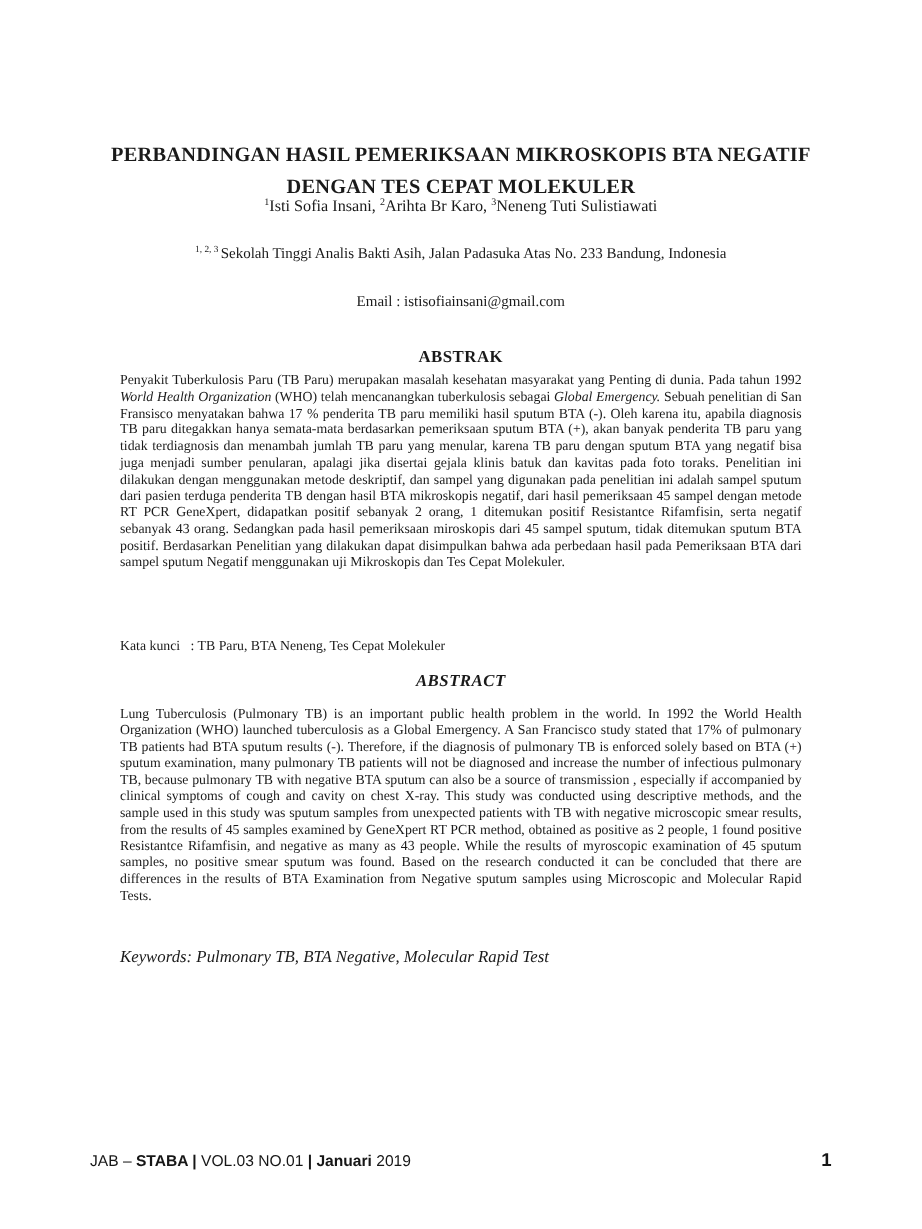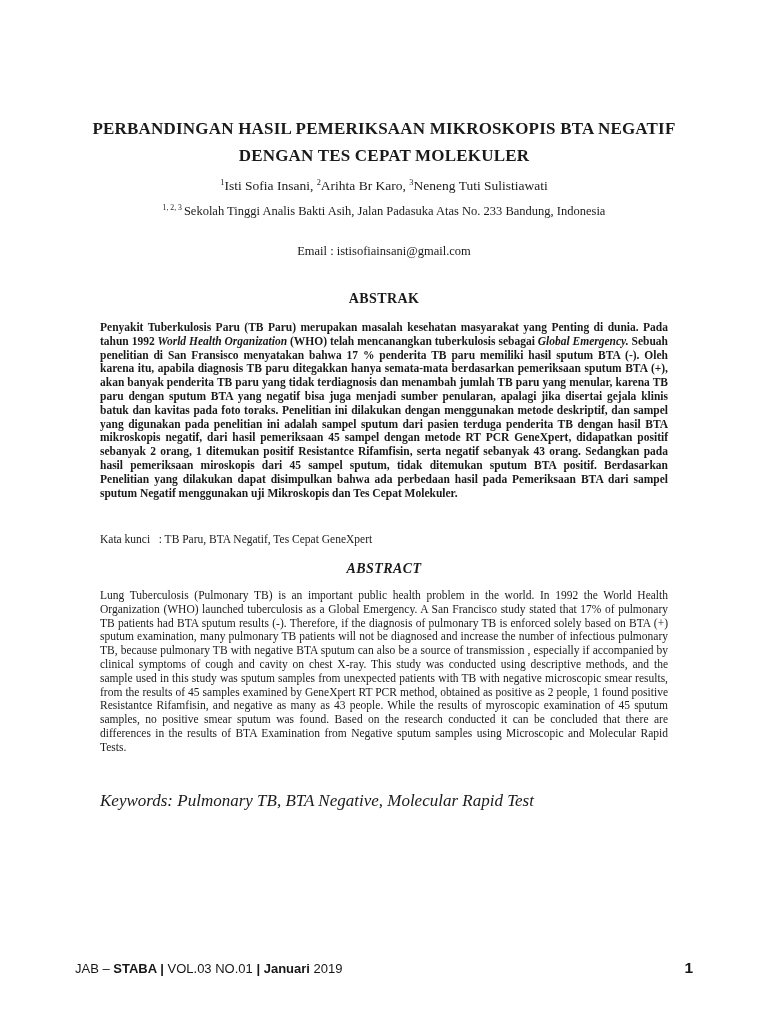--- a/index.html
+++ b/index.html
@@ -23,21 +23,21 @@
     text-align: center;
   }
   .paper-title {
     top: 115px;
     font-size: 17px;
     font-weight: bold;
     line-height: 27px;
     letter-spacing: 0.2px;
   }
   .byline {
-    top: 178px;
+    top: 164px;
     font-size: 13.5px;
   }
   .affiliation {
     top: 204px;
     font-size: 12.5px;
   }
   .email-line {
     top: 244px;
     font-size: 12.5px;
   }
@@ -49,34 +49,34 @@
   .abstrak-heading { top: 291px; }
   .abstract-heading { top: 561px; font-style: italic; }
   .body-block {
     position: absolute;
     left: 100px;
     width: 568px;
     font-size: 11.5px;
     line-height: 13.8px;
     text-align: justify;
   }
-  .abstract-id-body { top: 321px; font-weight: bold; }
+  .abstract-id-body { top: 311px; }
   .abstract-en-body { top: 589px; }
   .kata-kunci-line {
     position: absolute;
     left: 100px;
     top: 533px;
     font-size: 11.5px;
     white-space: pre-wrap;
   }
   .keywords-line {
     position: absolute;
     left: 100px;
     top: 791px;
-    font-size: 17px;
+    font-size: 14px;
     font-style: italic;
   }
   sup {
     font-size: 0.62em;
     line-height: 0;
   }
   .footer {
     position: absolute;
     left: 75px;
     right: 75px;
@@ -106,21 +106,21 @@
   <div class="centered byline rich"><sup>1</sup><span>Isti Sofia Insani, </span><sup>2</sup><span>Arihta Br Karo, </span><sup>3</sup><span>Neneng Tuti Sulistiawati</span></div>
 
   <div class="centered affiliation rich"><sup>1, 2, 3 </sup><span>Sekolah Tinggi Analis Bakti Asih, Jalan Padasuka Atas No. 233 Bandung, Indonesia</span></div>
 
   <div class="centered email-line">Email : istisofiainsani@gmail.com</div>
 
   <div class="centered section-heading abstrak-heading">ABSTRAK</div>
 
   <div class="body-block abstract-id-body rich"><span>Penyakit Tuberkulosis Paru (TB Paru) merupakan masalah kesehatan masyarakat yang Penting di dunia. Pada tahun 1992 </span><span style="font-style: italic;">World Health Organization</span><span> (WHO) telah mencanangkan tuberkulosis sebagai </span><span style="font-style: italic;">Global Emergency.</span><span> Sebuah penelitian di San Fransisco menyatakan bahwa 17 % penderita TB paru memiliki hasil sputum BTA (-). Oleh karena itu, apabila diagnosis TB paru ditegakkan hanya semata-mata berdasarkan pemeriksaan sputum BTA (+), akan banyak penderita TB paru yang tidak terdiagnosis dan menambah jumlah TB paru yang menular, karena TB paru dengan sputum BTA yang negatif bisa juga menjadi sumber penularan, apalagi jika disertai gejala klinis batuk dan kavitas pada foto toraks. Penelitian ini dilakukan dengan menggunakan metode deskriptif, dan sampel yang digunakan pada penelitian ini adalah sampel sputum dari pasien terduga penderita TB dengan hasil BTA mikroskopis negatif, dari hasil pemeriksaan 45 sampel dengan metode RT PCR GeneXpert, didapatkan positif sebanyak 2 orang, 1 ditemukan positif Resistantce Rifamfisin, serta negatif sebanyak 43 orang. Sedangkan pada hasil pemeriksaan miroskopis dari 45 sampel sputum, tidak ditemukan sputum BTA positif. Berdasarkan Penelitian yang dilakukan dapat disimpulkan bahwa ada perbedaan hasil pada Pemeriksaan BTA dari sampel sputum Negatif menggunakan uji Mikroskopis dan Tes Cepat Molekuler.</span></div>
 
-  <div class="kata-kunci-line">Kata kunci   : TB Paru, BTA Negatif, Tes Cepat GeneXpert</div>
+  <div class="kata-kunci-line">Kata kunci   : TB Paru, BTA Neneng, Tes Cepat Molekuler</div>
 
   <div class="centered section-heading abstract-heading">ABSTRACT</div>
 
   <div class="body-block abstract-en-body">Lung Tuberculosis (Pulmonary TB) is an important public health problem in the world. In 1992 the World Health Organization (WHO) launched tuberculosis as a Global Emergency. A San Francisco study stated that 17% of pulmonary TB patients had BTA sputum results (-). Therefore, if the diagnosis of pulmonary TB is enforced solely based on BTA (+) sputum examination, many pulmonary TB patients will not be diagnosed and increase the number of infectious pulmonary TB, because pulmonary TB with negative BTA sputum can also be a source of transmission , especially if accompanied by clinical symptoms of cough and cavity on chest X-ray. This study was conducted using descriptive methods, and the sample used in this study was sputum samples from unexpected patients with TB with negative microscopic smear results, from the results of 45 samples examined by GeneXpert RT PCR method, obtained as positive as 2 people, 1 found positive Resistantce Rifamfisin, and negative as many as 43 people. While the results of myroscopic examination of 45 sputum samples, no positive smear sputum was found. Based on the research conducted it can be concluded that there are differences in the results of BTA Examination from Negative sputum samples using Microscopic and Molecular Rapid Tests.</div>
 
   <div class="keywords-line">Keywords: Pulmonary TB, BTA Negative, Molecular Rapid Test</div>
 
   <div class="footer">
     <span class="journal-info rich"><span>JAB – </span><span style="font-weight: bold;">STABA</span><span style="font-weight: bold;"> | </span><span>VOL.03 NO.01</span><span style="font-weight: bold;"> | </span><span style="font-weight: bold;">Januari</span><span> 2019</span></span>
     <span class="page-number">1</span>

